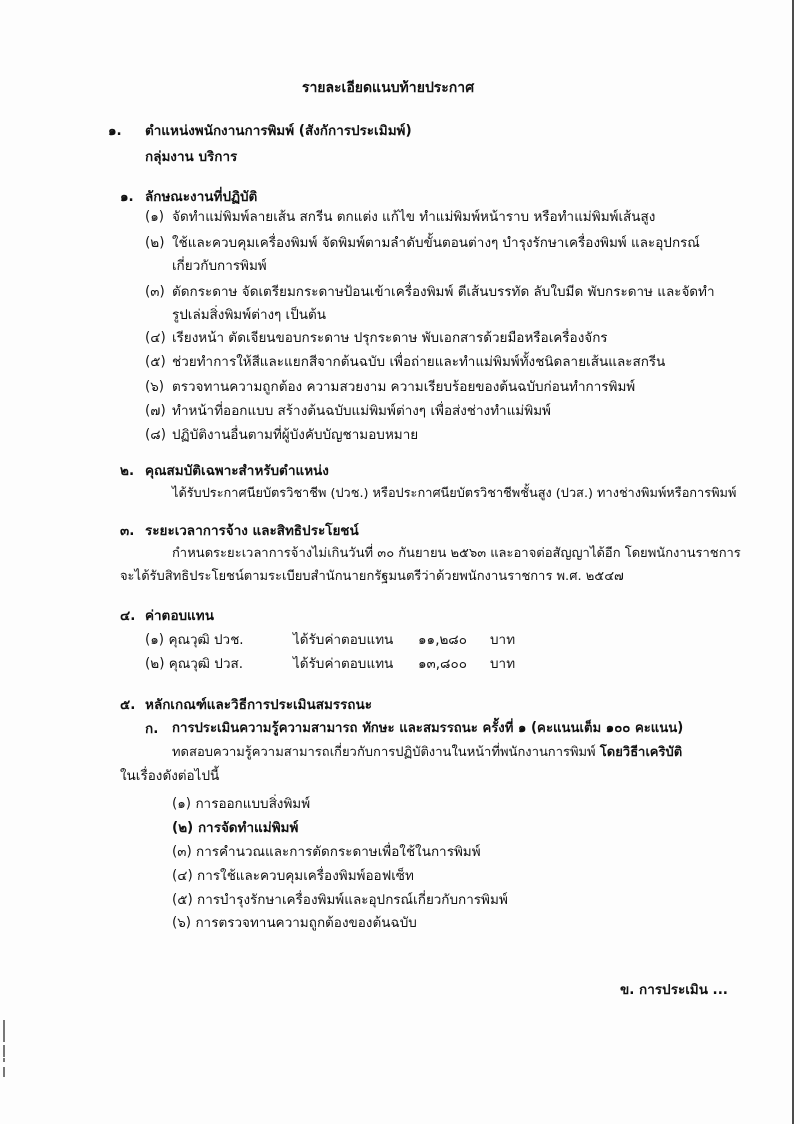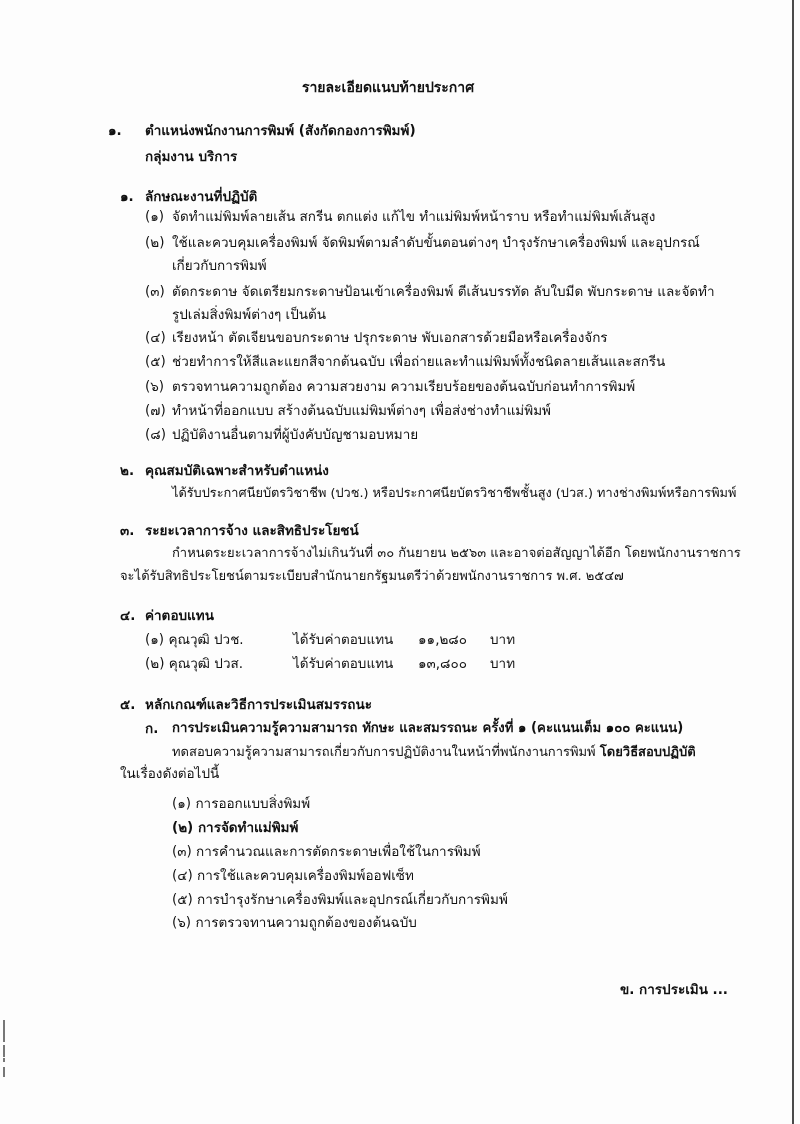--- a/index.html
+++ b/index.html
@@ -20,21 +20,21 @@
 
   <div class="edge-line"></div>
   <div class="margin-mark" style="top:1020px;height:22px;"></div>
   <div class="margin-mark" style="top:1045px;height:12px;"></div>
   <div class="margin-mark" style="top:1058px;height:4px;"></div>
   <div class="margin-mark" style="top:1067px;height:10px;"></div>
 
   <div class="line title">รายละเอียดแนบท้ายประกาศ</div>
 
   <div class="line b" style="left:108px;top:121px;">๑.</div>
-  <div class="line b" style="left:145px;top:121px;">ตำแหน่งพนักงานการพิมพ์ (สังกัดกองการพิมพ์)</div>
+  <div class="line b" style="left:145px;top:121px;">ตำแหน่งพนักงานการพิมพ์ (สังกัการประเมิมพ์)</div>
   <div class="line b" style="left:145px;top:147px;">กลุ่มงาน บริการ</div>
 
   <div class="line b" style="left:120px;top:187px;">๑.</div>
   <div class="line b" style="left:145px;top:187px;">ลักษณะงานที่ปฏิบัติ</div>
 
   <div class="line" style="left:145px;top:207px;">(๑)</div>
   <div class="line" style="left:172px;top:207px;">จัดทำแม่พิมพ์ลายเส้น สกรีน ตกแต่ง แก้ไข ทำแม่พิมพ์หน้าราบ หรือทำแม่พิมพ์เส้นสูง</div>
 
   <div class="line" style="left:145px;top:233px;">(๒)</div>
   <div class="line" style="left:172px;top:233px;">ใช้และควบคุมเครื่องพิมพ์ จัดพิมพ์ตามลำดับขั้นตอนต่างๆ บำรุงรักษาเครื่องพิมพ์ และอุปกรณ์</div>
@@ -80,22 +80,22 @@
   <div class="pay-col" style="left:293px;top:654px;">ได้รับค่าตอบแทน</div>
   <div class="pay-col" style="left:418px;top:654px;">๑๓,๘๐๐</div>
   <div class="pay-col" style="left:490px;top:654px;">บาท</div>
 
   <div class="line b" style="left:120px;top:695px;">๕.</div>
   <div class="line b" style="left:145px;top:695px;">หลักเกณฑ์และวิธีการประเมินสมรรถนะ</div>
 
   <div class="line b" style="left:145px;top:719px;">ก.</div>
   <div class="line b" style="left:172px;top:719px;font-size:13.2px;">การประเมินความรู้ความสามารถ ทักษะ และสมรรถนะ ครั้งที่ ๑ (คะแนนเต็ม ๑๐๐ คะแนน)</div>
 
-  <div class="line" style="left:172px;top:743px;font-size:13px;"><span>ทดสอบความรู้ความสามารถเกี่ยวกับการปฏิบัติงานในหน้าที่พนักงานการพิมพ์ </span><span class="b">โดยวิธีสอบปฏิบัติ</span></div>
-  <div class="line" style="left:120px;top:766px;font-family:Liberation Mono, monospace;">ในเรื่องดังต่อไปนี้</div>
+  <div class="line" style="left:172px;top:743px;font-size:13px;"><span>ทดสอบความรู้ความสามารถเกี่ยวกับการปฏิบัติงานในหน้าที่พนักงานการพิมพ์ </span><span class="b">โดยวิธีาเคริบัติ</span></div>
+  <div class="line" style="left:120px;top:766px;">ในเรื่องดังต่อไปนี้</div>
 
   <div class="line" style="left:172px;top:794px;">(๑) การออกแบบสิ่งพิมพ์</div>
   <div class="line" style="left:172px;top:818px;font-weight:bold;">(๒) การจัดทำแม่พิมพ์</div>
   <div class="line" style="left:172px;top:842px;">(๓) การคำนวณและการตัดกระดาษเพื่อใช้ในการพิมพ์</div>
   <div class="line" style="left:172px;top:866px;">(๔) การใช้และควบคุมเครื่องพิมพ์ออฟเซ็ท</div>
   <div class="line" style="left:172px;top:890px;">(๕) การบำรุงรักษาเครื่องพิมพ์และอุปกรณ์เกี่ยวกับการพิมพ์</div>
   <div class="line" style="left:172px;top:913px;">(๖) การตรวจทานความถูกต้องของต้นฉบับ</div>
 
   <div class="line b" style="left:620px;top:980px;">ข. การประเมิน ...</div>
 

